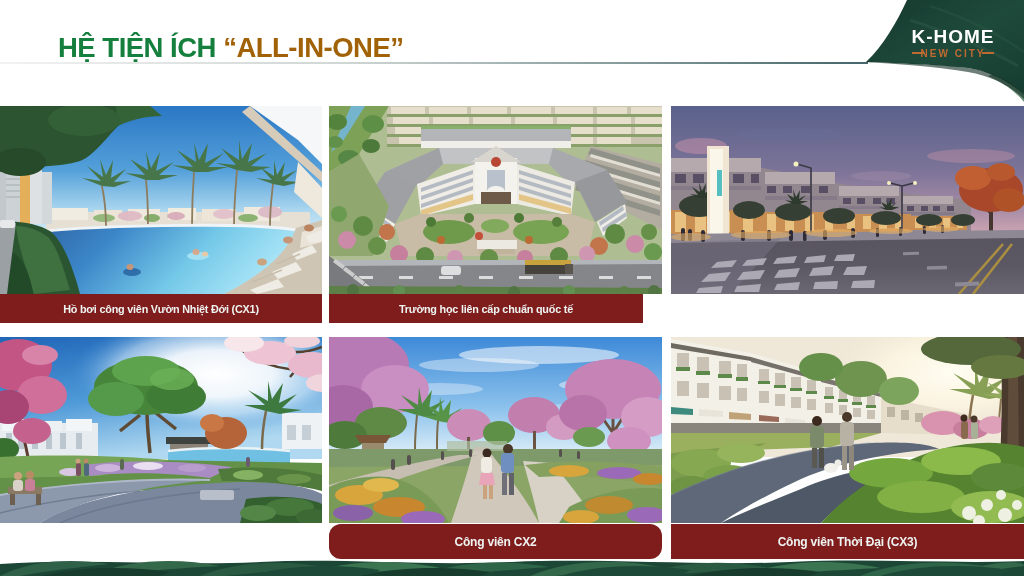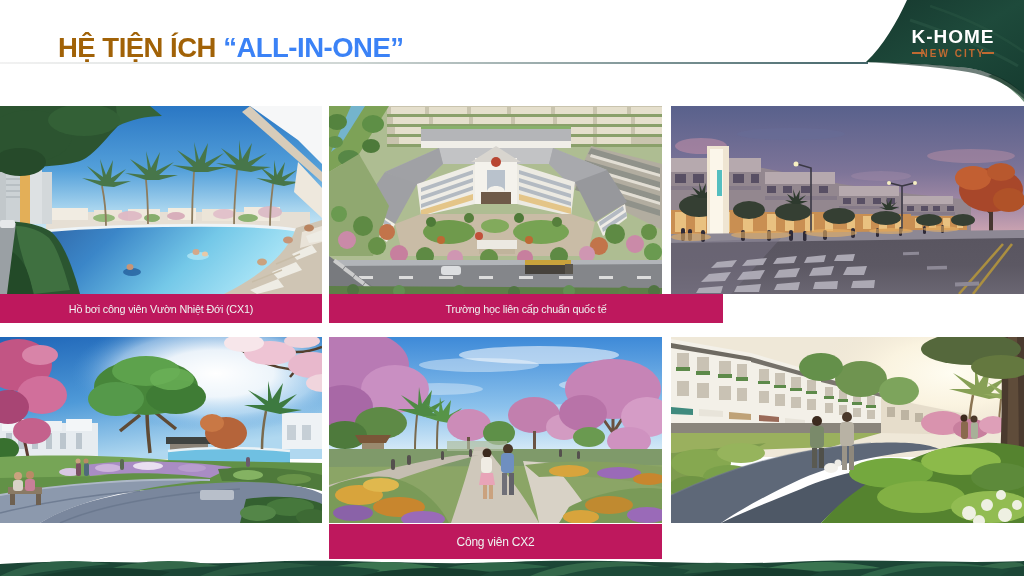--- a/index.html
+++ b/index.html
@@ -1,27 +1,27 @@
 <!DOCTYPE html>
 <html><head>
 <meta charset="utf-8">
 <style>
   html,body{margin:0;padding:0;}
   body{font-family:"Liberation Sans",sans-serif;}
   #slide{position:relative;width:1024px;height:576px;background:#ffffff;overflow:hidden;}
   .abs{position:absolute;}
-  .cap{position:absolute;background:#be185d;color:#eef4f1;font-weight:normal;
+  .cap{position:absolute;background:#7f1d1d;color:#eef4f1;font-weight:bold;
        display:flex;align-items:center;justify-content:center;font-size:10.8px;letter-spacing:-0.2px;}
 </style>
 </head>
 <body>
 <div id="slide">
 
   <div class="abs" style="left:58px;top:32px;font-size:27.5px;font-weight:bold;letter-spacing:-0.5px;white-space:nowrap;">
-    <span style="color:#a16207;">HỆ TIỆN ÍCH </span><span style="color:#3b82f6;margin-top:8px;">“ALL-IN-ONE”</span>
+    <span style="color:#15803d;">HỆ TIỆN ÍCH </span><span style="color:#a16207;margin-top:8px;">“ALL-IN-ONE”</span>
   </div>
 
   <div class="abs" style="left:0;top:62px;width:868px;height:2px;background:linear-gradient(90deg,#f2f2f2,#cfd6d4 40%,#44666a);"></div>
 
   <svg class="abs" style="left:850px;top:0;" width="174" height="106" viewBox="0 0 174 106">
     <defs>
       <linearGradient id="leafg" x1="0" y1="0" x2="1" y2="1">
         <stop offset="0" stop-color="#16382e"></stop>
         <stop offset="0.5" stop-color="#1e4a3b"></stop>
         <stop offset="1" stop-color="#163c30"></stop>
@@ -378,21 +378,21 @@
       <circle cx="24" cy="184" r="6" fill="#517442"></circle>
         <circle cx="70" cy="185" r="6" fill="#629052"></circle>
       <circle cx="130" cy="185" r="6" fill="#5d8249"></circle>
         <circle cx="185" cy="186" r="6" fill="#517442"></circle>
       <circle cx="240" cy="185" r="6" fill="#629052"></circle>
         <circle cx="295" cy="186" r="6" fill="#5d8249"></circle>
       <circle cx="325" cy="185" r="6" fill="#517442"></circle>
     </g>
   </svg>
 
-  <div class="cap" style="left:329px;top:294px;width:394px;height:29px;">Trường học liên cấp chuẩn quốc tế</div>
+  <div class="cap" style="left:329px;top:294px;width:314px;height:29px;">Trường học liên cấp chuẩn quốc tế</div>
 
   <svg class="abs" style="left:671px;top:106px;" width="353" height="188" viewBox="0 0 353 188" id="p3">
     <defs>
       <linearGradient id="p3sky" x1="0" y1="0" x2="0" y2="1">
         <stop offset="0" stop-color="#59618c"></stop>
           <stop offset="0.5" stop-color="#7d7498"></stop>
           <stop offset="0.8" stop-color="#ab8fa8"></stop>
           <stop offset="1" stop-color="#d4a9b4"></stop>
       </linearGradient>
       <linearGradient id="p3road" x1="0" y1="0" x2="0" y2="1">
@@ -813,21 +813,21 @@
     <g fill="#55504e">
       <rect x="62" y="122" width="4" height="11" rx="2"></rect>
         <rect x="78" y="118" width="4" height="10" rx="2"></rect>
       <rect x="112" y="114" width="3" height="9" rx="1.5"></rect>
         <rect x="140" y="112" width="3" height="8" rx="1.5"></rect>
       <rect x="230" y="112" width="3" height="8" rx="1.5"></rect>
         <rect x="248" y="114" width="3" height="8" rx="1.5"></rect>
     </g>
   </svg>
 
-  <div class="cap" style="left:329px;top:524px;width:333px;height:35px;font-size:12px;">Công viên CX2</div>
+  <div class="cap" style="left:329px;top:524px;width:333px;height:35px;font-size:12px;border-radius:12px;">Công viên CX2</div>
 
   <svg class="abs" style="left:671px;top:337px;" width="353" height="186" viewBox="0 0 353 186" id="p6">
     <defs>
       <radialGradient id="p6sun" cx="0.72" cy="0.3" r="0.55">
         <stop offset="0" stop-color="#fffdf2"></stop>
           <stop offset="0.5" stop-color="#fdf6e2" stop-opacity="0.8"></stop>
           <stop offset="1" stop-color="#f0e6d2" stop-opacity="0"></stop>
       </radialGradient>
     </defs>
 
@@ -978,20 +978,21 @@
     </g>
 
     <g>
       <rect x="290" y="84" width="7" height="18" rx="3" fill="#8a6a4e"></rect>
         <circle cx="293" cy="81" r="3.5" fill="#3c2a1e"></circle>
       <rect x="300" y="85" width="7" height="17" rx="3" fill="#a8b098"></rect>
         <circle cx="303" cy="82" r="3.5" fill="#4a382a"></circle>
     </g>
   </svg>
 
+  <div class="cap" style="left:671px;top:524px;width:353px;height:35px;font-size:12px;">Công viên Thời Đại (CX3)</div>
 
   <svg class="abs" style="left:0;top:552px;" width="1024" height="24" viewBox="0 0 1024 24" id="footer">
 
     <g>
       <path d="M0,12 C80,6 180,14 260,10 C340,6 420,14 512,10 C600,6 700,14 790,10 C870,6 950,12 1024,9 L1024,24 L0,24 Z" fill="#1c4636"></path>
     </g>
 
     <g>
       <path d="M0,24 C30,8 70,6 110,12 C70,16 40,20 20,24 Z" fill="#2e6148"></path>
       <path d="M90,24 C130,6 180,6 220,14 C180,16 130,20 110,24 Z" fill="#34684a"></path>

